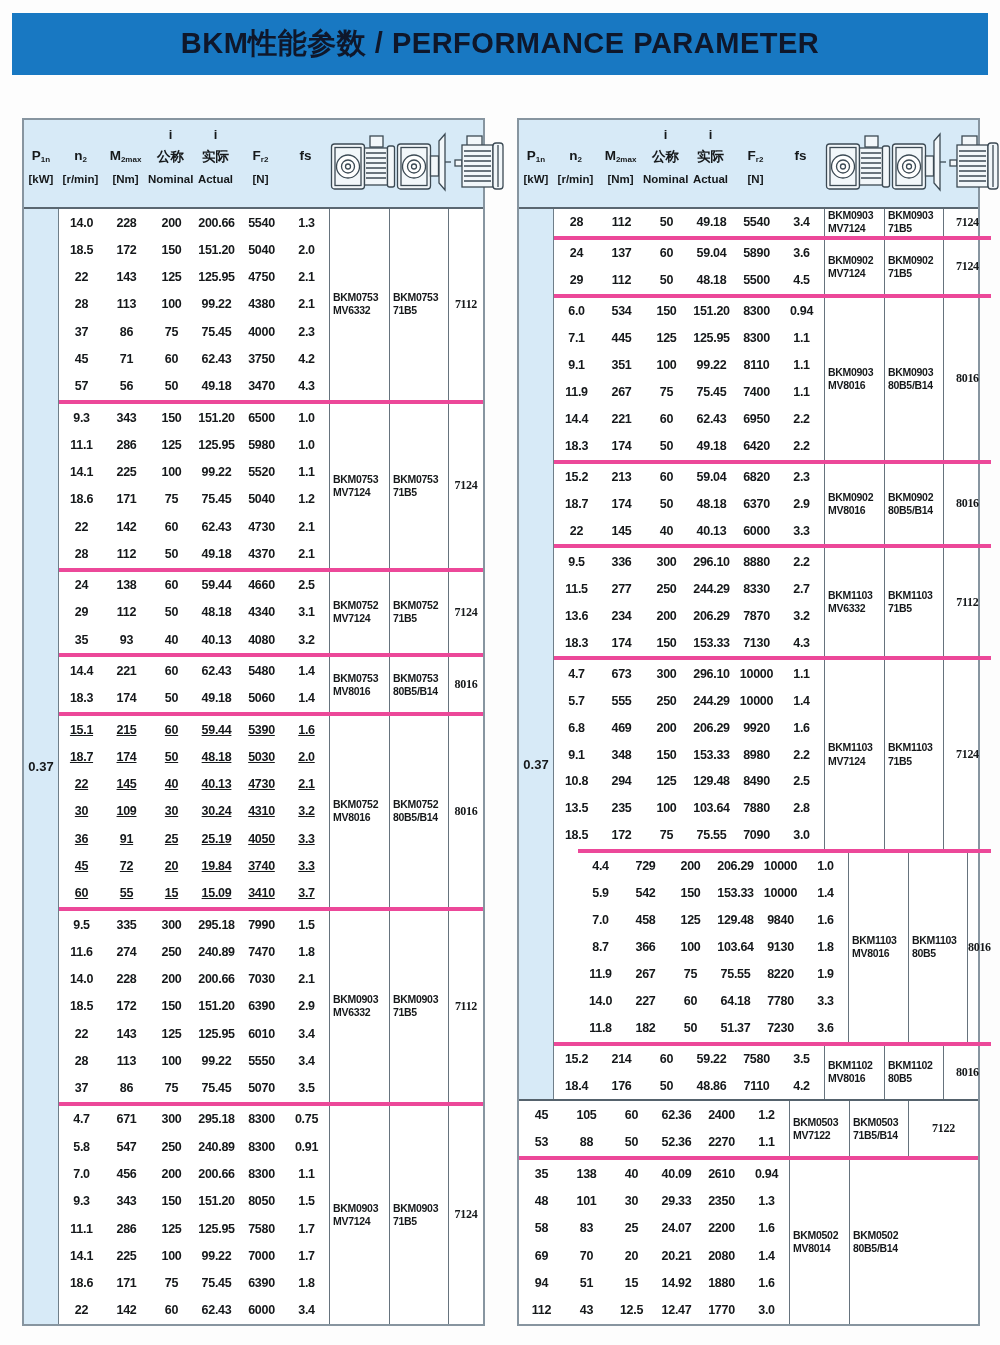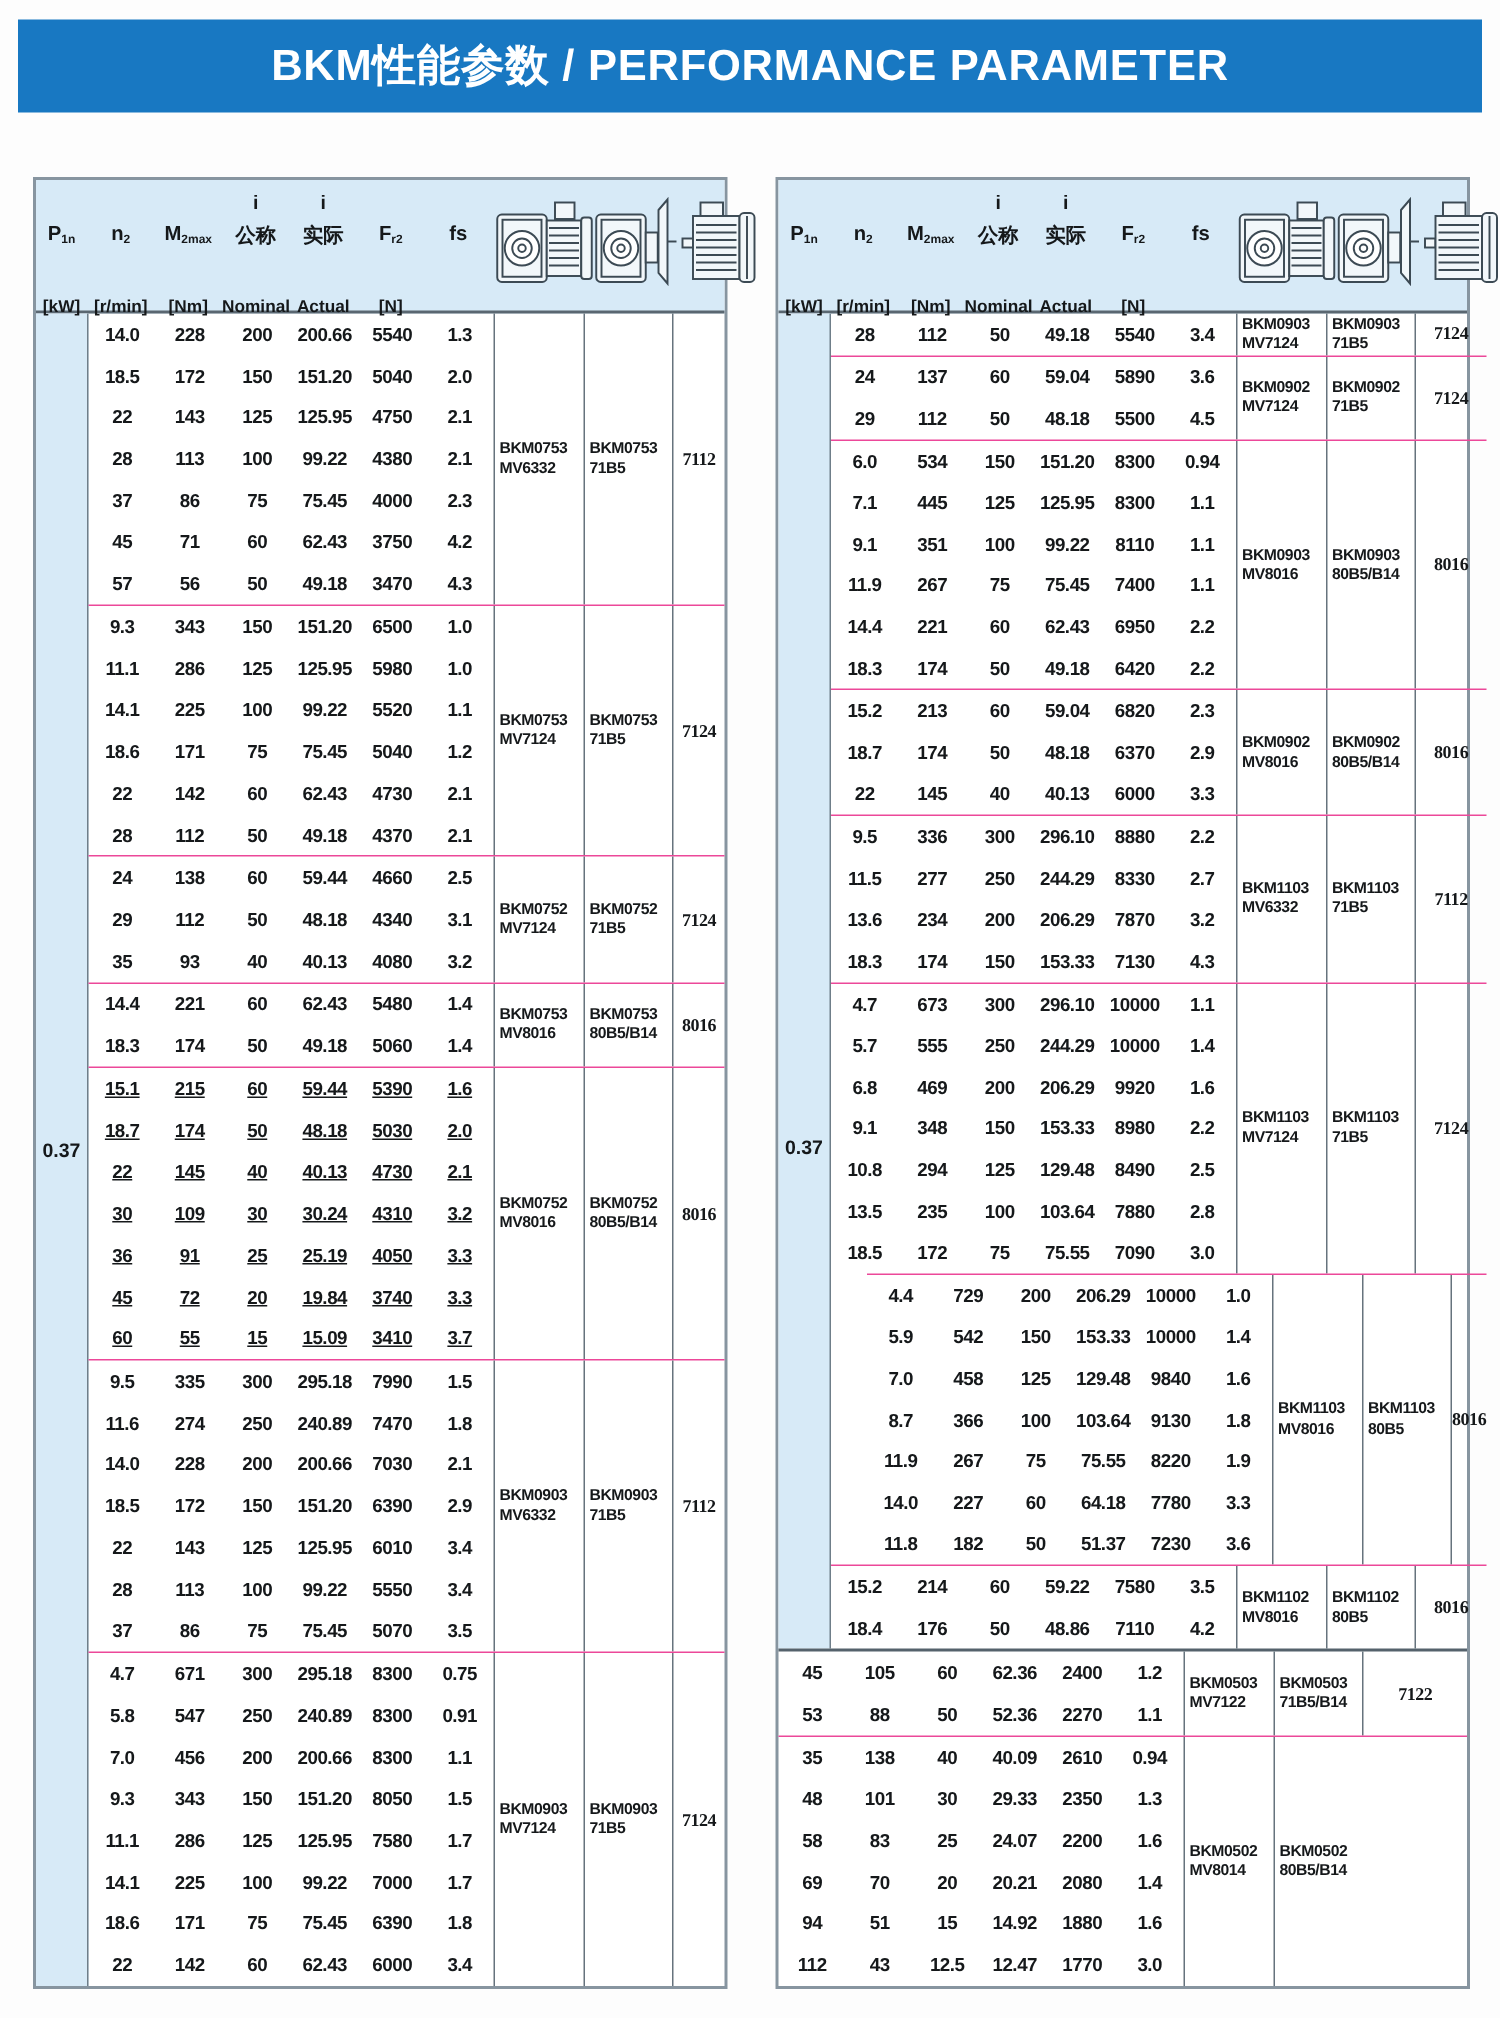--- a/index.html
+++ b/index.html
@@ -1,46 +1,46 @@
 <!DOCTYPE html>
 <html><head>
 <meta charset="utf-8">
 <style>
   html,body{margin:0;padding:0;}
   body{width:1000px;height:1345px;background:#fdfdfd;font-family:"Liberation Sans",sans-serif;color:#15181a;}
   .page{position:relative;width:1000px;height:1345px;background:#fdfdfd;overflow:hidden;}
 
   .banner{position:absolute;left:12px;right:12px;top:13px;height:62px;background:#1878c2;
           display:flex;align-items:center;justify-content:center;}
-  .banner .title{color:#ffffff;font-size:29px;font-weight:bold;letter-spacing:.5px;}
+  .banner .title{color:#0f172a;font-size:29px;font-weight:bold;letter-spacing:.5px;}
 
   .ptable{position:absolute;top:118px;width:463px;height:1208px;border:2px solid #8795a0;
           background:#ffffff;box-sizing:border-box;display:flex;flex-direction:column;}
   .ptable.left{left:22px;}  .ptable.right{left:517px;}
 
   .thead{height:87px;flex:none;background:#d7eaf7;border-bottom:2px solid #5a6771;display:flex;}
   .hcell{position:relative;flex:none;}
   .hcell .ltop,.hcell .lmain,.hcell .lunit{position:absolute;left:0;width:100%;text-align:center;font-weight:bold;}
   .hcell .ltop{top:7px;font-size:13px;}
   .hcell .lmain{top:28px;font-size:13.5px;}
-  .hcell .lunit{top:53px;font-size:11.5px;margin-top:26px;}
+  .hcell .lunit{top:53px;font-size:11.5px;}
   .hcell sub{font-size:8px;vertical-align:-2px;}
   .w-p{width:34px;} .w-n{width:45px;}
   .icons{flex:1;display:flex;align-items:center;justify-content:space-evenly;padding:0 2px;}
   .icons svg{flex:none;}
 
   .tb{flex:1;display:flex;flex-direction:column;}
   .section{display:flex;flex-basis:0;min-height:0;}
   .section + .section{border-top:2px solid #55626c;}
   .pcell{width:34px;flex:none;background:#d7eaf7;border-right:1px solid #6f7e89;
          display:flex;align-items:center;justify-content:center;font-weight:bold;font-size:13px;}
   .pcell span{position:relative;}
   .blocks{flex:1;display:flex;flex-direction:column;}
   .block{display:flex;flex-basis:0;min-height:0;}
-  .block + .block{border-top:1px solid #ec4899;}
+  .block + .block{border-top:4px solid #ec4899;}
   .nums{width:270px;flex:none;display:grid;grid-template-columns:repeat(6,1fr);}
   .nums span{display:flex;align-items:center;justify-content:center;font-size:12.5px;font-weight:bold;letter-spacing:-.3px;}
   .mcell{display:flex;flex-direction:column;justify-content:center;padding-left:3px;box-sizing:border-box;
          font-size:10.5px;font-weight:bold;line-height:1.25;border-left:1px solid #66737d;letter-spacing:-.3px;}
   .m1{width:60px;flex:none;} .m2{width:59px;flex:none;}
   .code{flex:1;border-left:1px solid #66737d;display:flex;align-items:center;justify-content:center;
         font-size:12px;font-weight:bold;letter-spacing:-.3px;font-family:Liberation Serif, serif;}
 </style>
 </head>
 <body>

